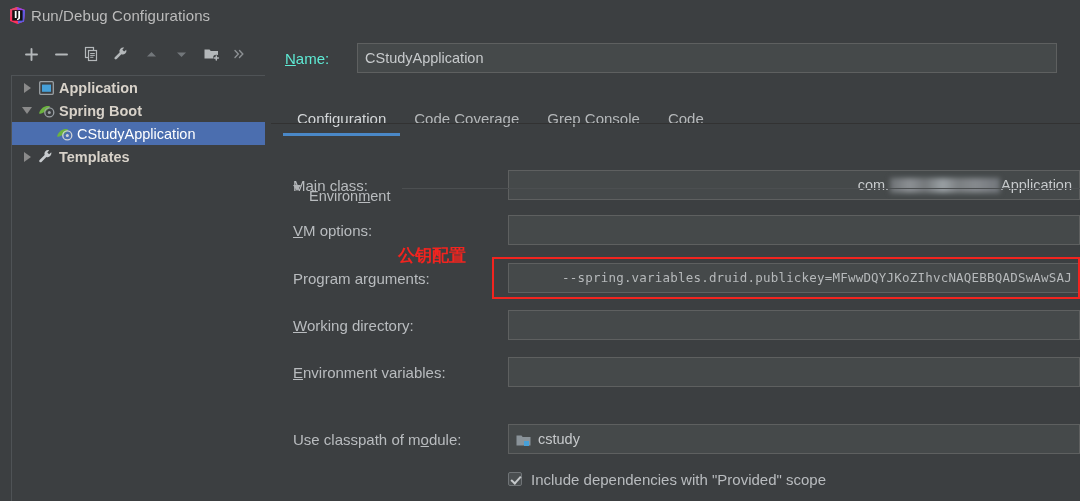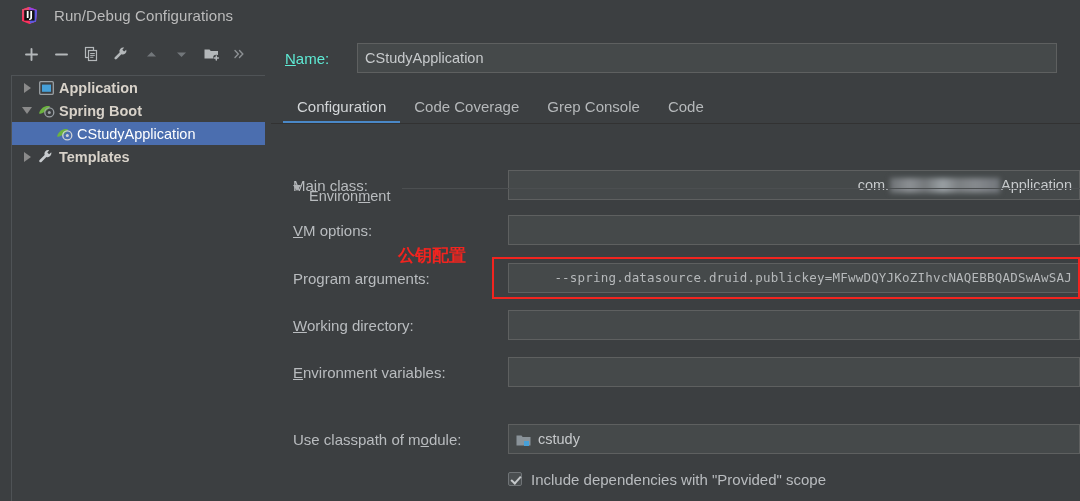--- a/index.html
+++ b/index.html
@@ -6,21 +6,21 @@
   html,body{
     width:1080px; height:501px;
     background:#3c3f41;
     font-family:"Liberation Sans","DejaVu Sans",sans-serif;
     overflow:hidden;
   }
   
   .titlebar{
     position:absolute; left:0; top:0; width:1080px; height:30px;
     background:#3c3f41;
-    display:flex; align-items:center; gap:15px; padding-left:20px;
+    display:flex; align-items:center; gap:4px; padding-left:8px;
   }
   .ij-logo{ width:19px; height:19px; position:relative; flex:0 0 auto; }
   .ij-logo svg{ display:block; }
   .title-text{
     font-size:15px; color:#bbbbbb; letter-spacing:.1px; white-space:nowrap;
   }
   
   .left-panel{
     position:absolute; left:0; top:30px; width:265px; height:471px;
     background:#3c3f41;
@@ -75,21 +75,21 @@
   }
   .u{ text-decoration:underline; }
   .field{
     background:#45494a; border:1px solid #5e6060; color:#c7cacc;
     font-size:14.5px; height:30px; line-height:28px; padding:0 7px;
     white-space:nowrap; overflow:hidden;
   }
   .name-field{ position:absolute; left:86px; top:0; width:700px; }
   
   .tabs{
-    position:absolute; left:0; top:60px; width:809px; height:34px;
+    position:absolute; left:0; top:72px; width:809px; height:34px;
     display:flex; align-items:flex-end; padding-left:12px;
   }
   .tab{
     font-size:15px; color:#b5b8ba; padding:0 14px 9px 14px; position:relative;
     white-space:nowrap;
   }
   .tab.active{ color:#d3d6d8; }
   .tab.active::after{
     content:""; position:absolute; left:0; right:0; bottom:0; height:3px;
     background:#4a88c7;
@@ -317,21 +317,21 @@
       <span class="section-line"></span>
     </div>
 
     <div class="row" style="top:91px;">
       <span class="row-label"><span class="u">V</span>M options:</span>
       <div class="field row-field"></div>
     </div>
 
     <div class="row" style="top:139px;">
       <span class="row-label">Program ar<span class="u">g</span>uments:</span>
-      <div class="field row-field mono">--spring.datasource.druid.publickey=MFwwDQYJKoZIhvcNAQEBBQADSwAwSAJ</div>
+      <div class="field row-field mono">--spring.variables.druid.publickey=MFwwDQYJKoZIhvcNAQEBBQADSwAwSAJ</div>
       <div class="redbox"></div>
       <div class="annot">公钥配置</div>
     </div>
 
     <div class="row" style="top:186px;">
       <span class="row-label"><span class="u">W</span>orking directory:</span>
       <div class="field row-field"></div>
     </div>
 
     <div class="row" style="top:300px;">

